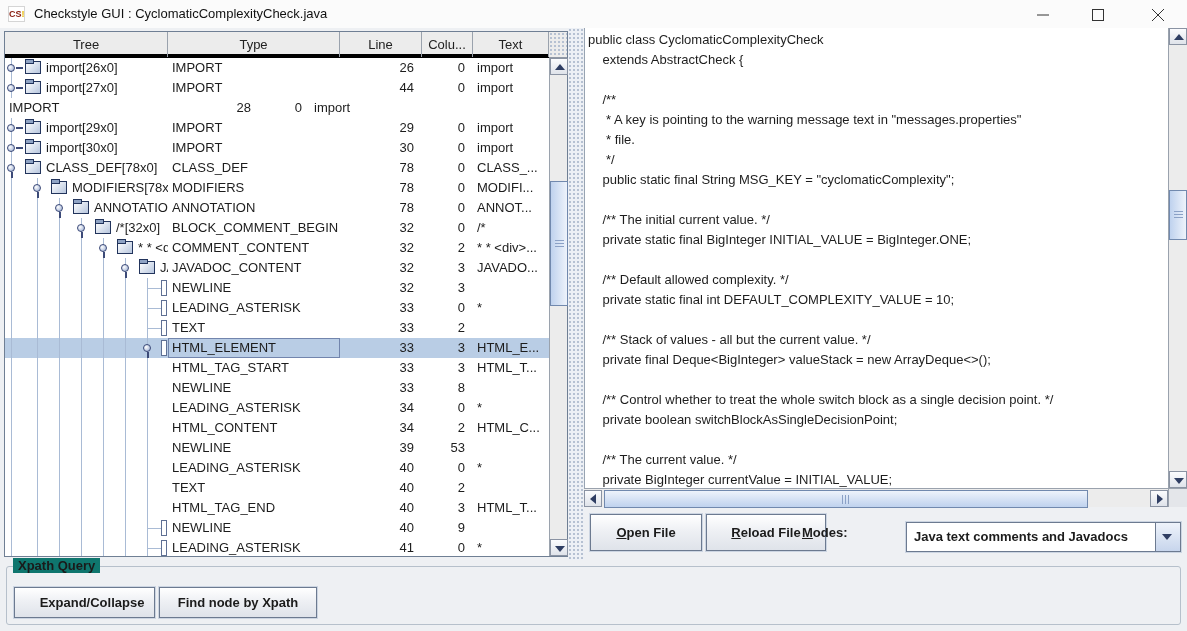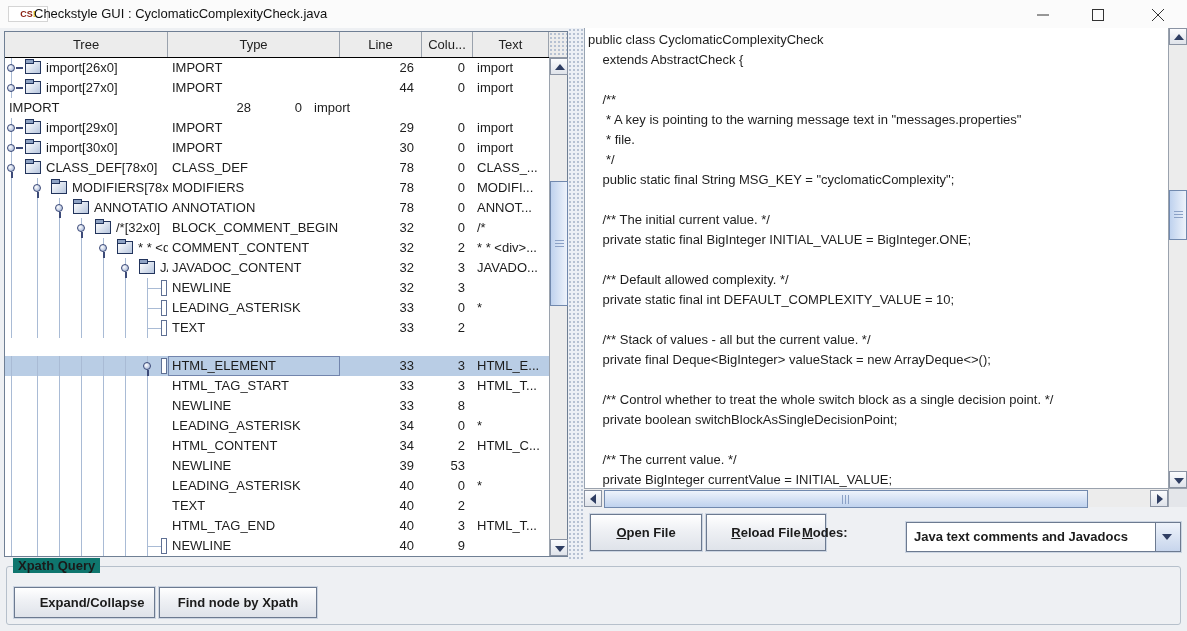--- a/index.html
+++ b/index.html
@@ -4,40 +4,40 @@
 <style>
   * { margin:0; padding:0; box-sizing:border-box; }
   html,body { background:#d8d8d8; }
   .window {
     position:relative; width:1187px; height:631px;
     background:#eef0f3; outline:1px solid #8f979f; overflow:hidden;
     font-family:"Liberation Sans", sans-serif; color:#1c1c1c;
   }
   
   .titlebar { position:absolute; left:0; top:0; width:1187px; height:28px; background:#fbfbfb; }
-  .app-icon { position:absolute; left:8px; top:6px; width:40px; height:16px; background:#ffffff;
+  .app-icon { position:absolute; left:8px; top:6px; width:17px; height:16px; background:#ffffff;
               border:1px solid #d5d5d5; font-size:9px; font-weight:bold; color:#8b2113;
               text-align:center; line-height:14px; letter-spacing:0; }
   .app-icon i { font-style:normal; color:#e9b800; }
   .win-title { position:absolute; left:34px; top:0; height:28px; line-height:28px; font-size:13px; color:#111; }
   .winbtn { position:absolute; top:0; width:46px; height:28px; text-align:center; }
   .winbtn svg { position:absolute; left:17px; top:9px; }
   
   .left-panel { position:absolute; left:4px; top:31px; width:564px; height:526px;
                 background:#ffffff; border:1px solid #6f7f94; }
   .thead { position:absolute; left:0; top:0; width:544px; height:26px; display:flex;
-           background:#ececec; border-bottom:1px solid #000000; }
+           background:#ececec; border-bottom:4px solid #000000; }
   .th { height:25px; line-height:25px; text-align:center; font-size:13px; color:#222;
         border-right:1px solid #9aa2ad; overflow:hidden; white-space:nowrap; }
   .corner-dots { position:absolute; right:0; top:0; width:18px; height:26px; background:#ececec;
                  border-bottom:1px solid #8f98a5;
                  background-image:radial-gradient(#b6c1d2 0.8px, transparent 0.9px); background-size:4px 4px; }
   .tbody { position:absolute; left:0; top:26px; width:544px; height:498px; overflow:hidden; background:#fff; }
   .trow { position:relative; width:544px; height:20px; display:flex; font-size:13px; }
-  .trow.selected { background:#b9cde5;margin-top:18px; }
+  .trow.selected { background:#b9cde5; }
   .cell { height:20px; line-height:20px; white-space:nowrap; overflow:hidden; }
   .c-tree { width:163px; position:relative; }
   .c-type { width:172px; padding-left:4px; }
   .c-line { width:82px; text-align:right; padding-right:8px; }
   .c-col  { width:51px; text-align:right; padding-right:8px; }
   .c-text { width:76px; padding-left:4px; }
   .focus-cell { outline:1px solid #7285ad; outline-offset:-1px; }
   .leg { position:absolute; top:0; width:1px; height:20px; background:#a9bbd5; }
   .stub { position:absolute; top:10px; height:1px; width:14px; background:#a9bbd5; }
   .knob { position:absolute; top:6px; width:8px; height:8px; border:1px solid #3c4a78; border-radius:50%;

